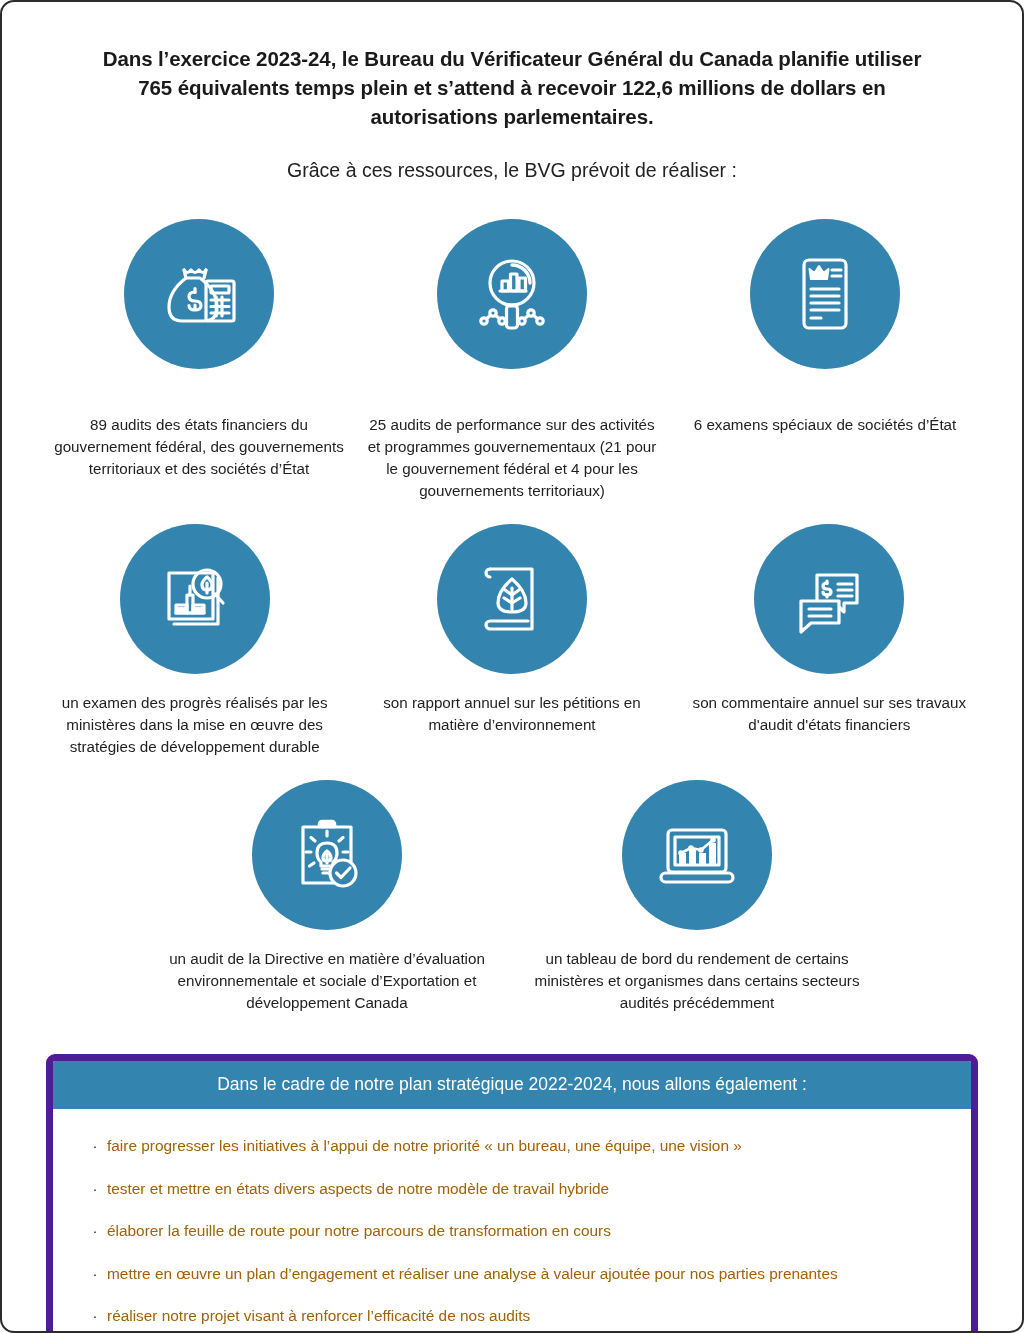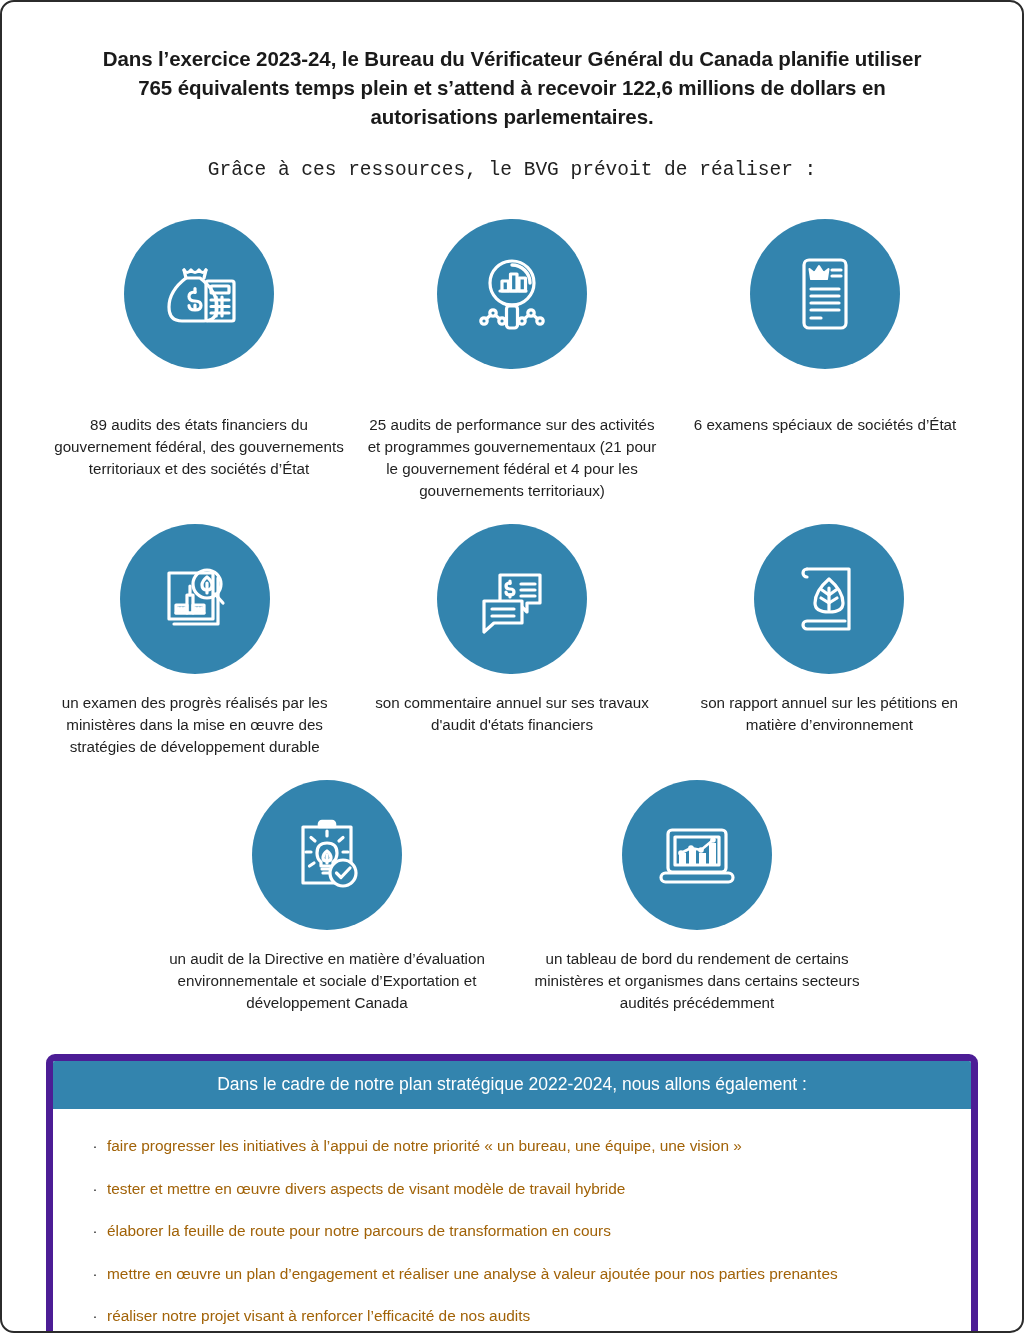--- a/index.html
+++ b/index.html
@@ -36,21 +36,20 @@
     color: #1a1a1a;
     margin: 12px auto 0 auto;
     max-width: 850px;
   }
   .subhead {
     text-align: center;
     font-size: 19.5px;
     line-height: 1.4;
     color: #222222;
     margin: 26px auto 0 auto;
-    font-family: Liberation Mono, monospace;
   }
 
   
   .row {
     display: flex;
     justify-content: center;
     align-items: flex-start;
     width: 100%;
   }
   .row-1 { margin-top: 34px; }
@@ -214,42 +213,42 @@
             <path d="M58 24 q-5 4 -5 8 q0 5 5 5 q5 0 5 -5 q0 -4 -5 -8 z"></path>
             <path d="M58 30 v10"></path>
           </svg>
         </div>
         <div class="caption">un examen des progrès réalisés par les ministères dans la mise en œuvre des stratégies de développement durable</div>
       </div>
 
       <div class="cell">
         <div class="circle">
           <svg width="92" height="92" viewBox="0 0 92 92" fill="none" stroke="#ffffff" stroke-width="3.2" stroke-linecap="round" stroke-linejoin="round">
+            <path d="M24 16 h42 v60 h-42 a4 4 0 0 1 0 -8 h38"></path>
+            <path d="M24 16 a4 4 0 0 0 0 8"></path>
+            <path d="M46 26 q-14 12 -14 24 q0 9 14 9 q14 0 14 -9 q0 -12 -14 -24 z"></path>
+            <path d="M46 35 v22"></path>
+            <path d="M46 42 l-7 -5 M46 42 l7 -5 M46 50 l-8 -5 M46 50 l8 -5"></path>
+          </svg>
+        </div>
+        <div class="caption">son rapport annuel sur les pétitions en matière d’environnement</div>
+      </div>
+
+      <div class="cell">
+        <div class="circle">
+          <svg width="92" height="92" viewBox="0 0 92 92" fill="none" stroke="#ffffff" stroke-width="3.2" stroke-linecap="round" stroke-linejoin="round">
             <path d="M34 22 h40 v28 h-13 l0 9 l-9 -9 h-18 z"></path>
             <path d="M44 30 q-4 0 -4 3 t4 3 t4 3 t-4 3 q-4 0 -4 -3"></path>
             <path d="M44 28 v2.5 M44 41.5 v2.5"></path>
             <path d="M55 31 h14 M55 37 h14 M55 43 h14"></path>
             <path d="M18 48 h38 v22 h-28 l-10 9 v-9 z" fill="#3384AE"></path>
             <path d="M26 56 h22 M26 63 h22"></path>
           </svg>
         </div>
         <div class="caption">son commentaire annuel sur ses travaux d'audit d'états financiers</div>
-      </div>
-
-      <div class="cell">
-        <div class="circle">
-          <svg width="92" height="92" viewBox="0 0 92 92" fill="none" stroke="#ffffff" stroke-width="3.2" stroke-linecap="round" stroke-linejoin="round">
-            <path d="M24 16 h42 v60 h-42 a4 4 0 0 1 0 -8 h38"></path>
-            <path d="M24 16 a4 4 0 0 0 0 8"></path>
-            <path d="M46 26 q-14 12 -14 24 q0 9 14 9 q14 0 14 -9 q0 -12 -14 -24 z"></path>
-            <path d="M46 35 v22"></path>
-            <path d="M46 42 l-7 -5 M46 42 l7 -5 M46 50 l-8 -5 M46 50 l8 -5"></path>
-          </svg>
-        </div>
-        <div class="caption">son rapport annuel sur les pétitions en matière d’environnement</div>
       </div>
 
     </div>
 
     <div class="row row-3">
 
       <div class="cell">
         <div class="circle">
           <svg width="92" height="92" viewBox="0 0 92 92" fill="none" stroke="#ffffff" stroke-width="3.2" stroke-linecap="round" stroke-linejoin="round">
             <path d="M22 18 h48 v56 h-48 z"></path>
@@ -292,21 +291,21 @@
       <div class="panel-header">Dans le cadre de notre plan stratégique 2022-2024, nous allons également :</div>
       <div class="panel-body">
 
         <div class="bullet-row">
           <div class="bullet-dot">·</div>
           <div class="bullet-text">faire progresser les initiatives à l’appui de notre priorité « un bureau, une équipe, une vision »</div>
         </div>
 
         <div class="bullet-row">
           <div class="bullet-dot">·</div>
-          <div class="bullet-text">tester et mettre en œuvre divers aspects de visant modèle de travail hybride</div>
+          <div class="bullet-text">tester et mettre en états divers aspects de notre modèle de travail hybride</div>
         </div>
 
         <div class="bullet-row">
           <div class="bullet-dot">·</div>
           <div class="bullet-text">élaborer la feuille de route pour notre parcours de transformation en cours</div>
         </div>
 
         <div class="bullet-row">
           <div class="bullet-dot">·</div>
           <div class="bullet-text">mettre en œuvre un plan d’engagement et réaliser une analyse à valeur ajoutée pour nos parties prenantes</div>

